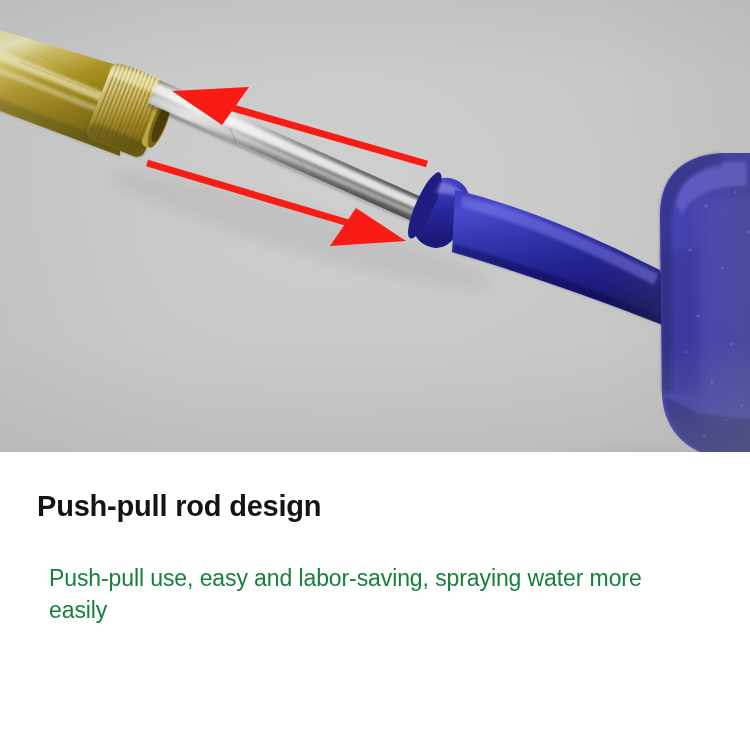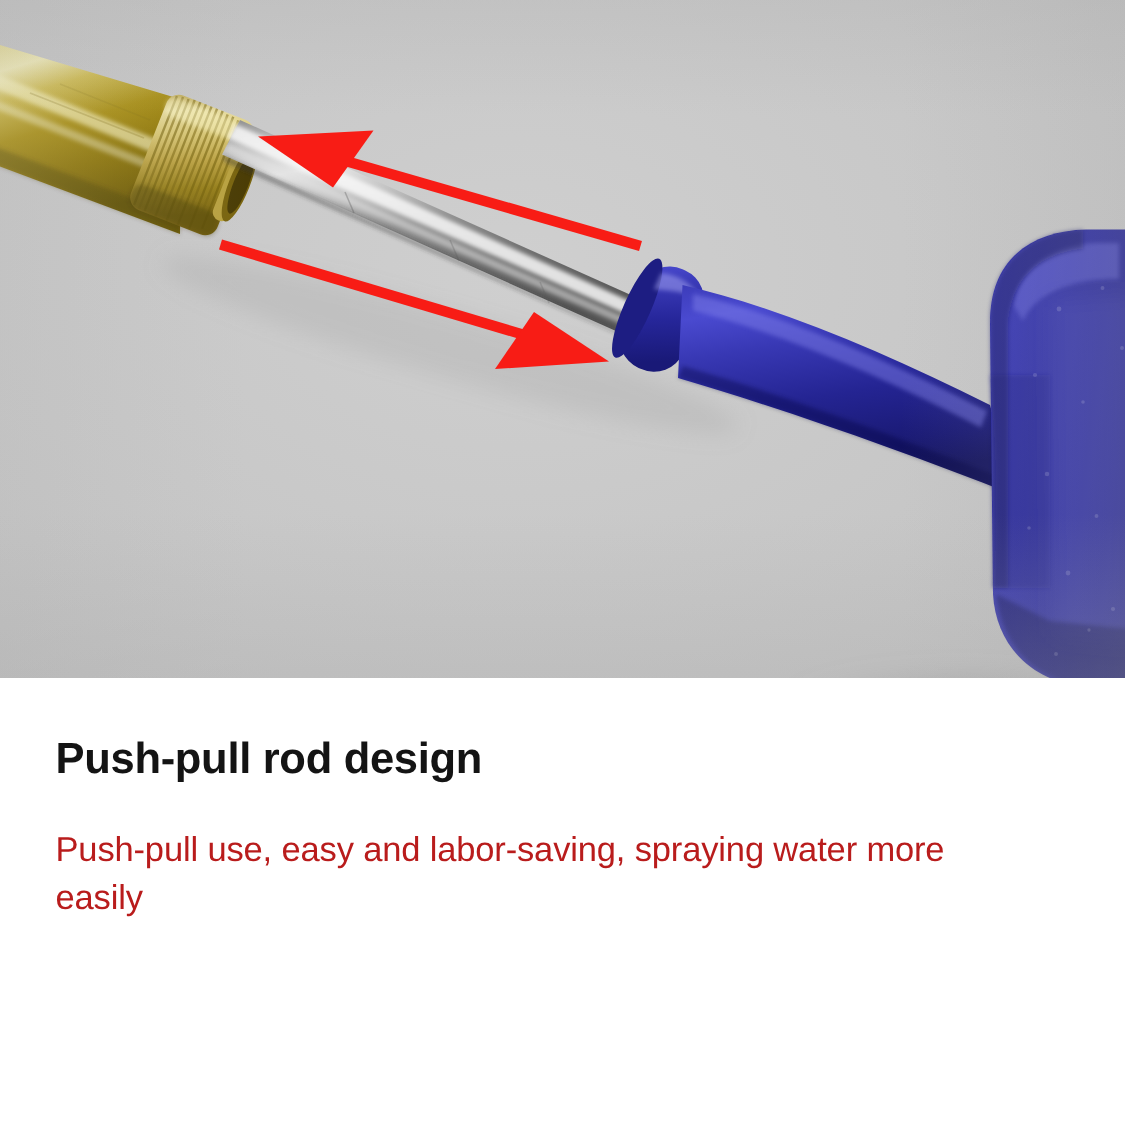--- a/index.html
+++ b/index.html
@@ -72,27 +72,27 @@
     line-height: 34px;
     letter-spacing: -0.2px;
     color: #141414;
     white-space: nowrap;
   }
   #feature-desc {
     position: absolute;
     left: 37px;
     top: 98px;
     width: 600px;
-    margin: 0;
+    margin: 12px;
     font-family: "Liberation Sans", sans-serif;
     font-size: 23px;
     font-weight: normal;
     line-height: 32px;
     letter-spacing: -0.1px;
-    color: #b91c1c;
+    color: #15803d;
   }
 </style>
 </head>
 <body>
 
 <div id="page">
 
   <div id="photo-panel">
 
     <svg id="photo-svg" width="750" height="476" viewBox="0 0 750 476">

